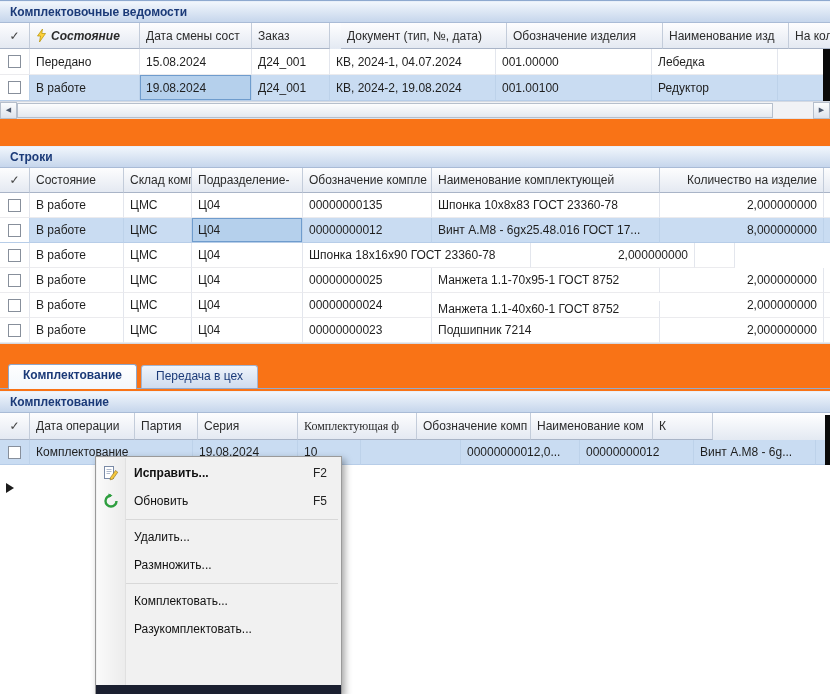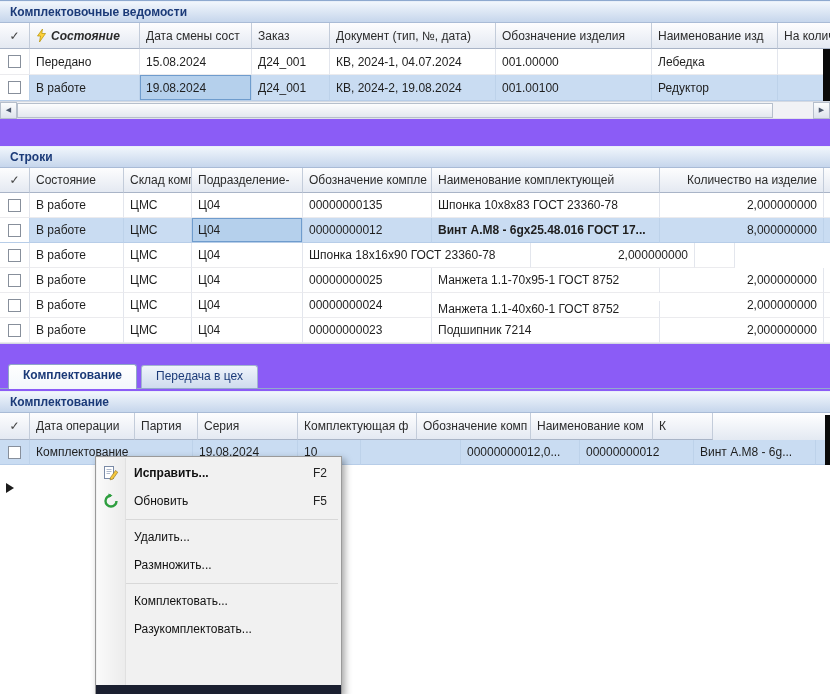--- a/index.html
+++ b/index.html
@@ -1,18 +1,18 @@
 <!DOCTYPE html>
 <html><head>
 <meta charset="utf-8">
 <style>
   *{margin:0;padding:0;box-sizing:border-box;}
   html,body{width:830px;height:694px;overflow:hidden;}
   body{font-family:"Liberation Sans",sans-serif;font-size:12px;color:#1e1e1e;background:#eef0f2;}
-  .screen{position:relative;width:830px;height:694px;background:#8b5cf6;border-top:1px solid #8ea9cf;overflow:hidden;}
+  .screen{position:relative;width:830px;height:694px;background:#f97316;border-top:1px solid #8ea9cf;overflow:hidden;}
 
   .panel-header{position:absolute;left:0;right:0;height:22px;
     background:linear-gradient(#f1f6fc,#c6d6ec);border-bottom:1px solid #a9bbd6;border-top:1px solid #e8eff9;
     display:flex;align-items:center;padding-left:10px;font-weight:bold;color:#1b3a78;}
 
   .grid{position:absolute;left:0;right:0;background:#fff;overflow:hidden;border-bottom:1px solid #d4d9e2;}
   .grid-row{display:flex;height:25px;width:900px;}
   .g1 .grid-row{height:26px;}
   .grid-head{background:linear-gradient(#ffffff,#e3e9f2);}
   .g3 .grid-head{height:27px;}
@@ -73,21 +73,21 @@
         <div class="g-cell g-hcell" style="width: 110px;">
           <span class="hdr-icon">
             <svg width="11" height="13" viewBox="0 0 11 13">
               <path d="M6.5 0 L1.5 7 H4.5 L3.5 13 L9.5 4.5 H5.8 Z" fill="#ffd23b" stroke="#b38f00" stroke-width="0.7"></path>
             </svg>
           </span>
           <span class="hdr-special">Состояние</span>
         </div>
         <div class="g-cell g-hcell" style="width: 112px;">Дата смены сост</div>
         <div class="g-cell g-hcell" style="width: 78px;">Заказ</div>
-        <div class="g-cell g-hcell" style="width: 166px;">Документ (тип, №, дата)</div>
+        <div class="g-cell g-hcell" style="width: 166px; margin-left: 11px;">Документ (тип, №, дата)</div>
         <div class="g-cell g-hcell" style="width: 156px;">Обозначение изделия</div>
         <div class="g-cell g-hcell" style="width: 126px;">Наименование изд</div>
         <div class="g-cell g-hcell" style="width: 80px;">На колич</div>
       </div>
       <div class="grid-row">
         <div class="g-cell check-col" style="width: 30px;">
           <span class="checkbox"></span>
         </div>
         <div class="g-cell" style="width: 110px;">Передано</div>
         <div class="g-cell" style="width: 112px;">15.08.2024</div>
@@ -150,21 +150,21 @@
         <div class="g-cell" style="width: 40px;"></div>
       </div>
       <div class="grid-row sel">
         <div class="g-cell check-col" style="width: 30px;">
           <span class="checkbox"></span>
         </div>
         <div class="g-cell" style="width: 94px;">В работе</div>
         <div class="g-cell" style="width: 68px;">ЦМС</div>
         <div class="g-cell focus" style="width: 111px;">Ц04</div>
         <div class="g-cell" style="width: 129px;">00000000012</div>
-        <div class="g-cell" style="width: 228px; font-weight: bold;">Винт А.М8 - 6gx25.48.016 ГОСТ 17...</div>
+        <div class="g-cell" style="width: 228px;">Винт А.М8 - 6gx25.48.016 ГОСТ 17...</div>
         <div class="g-cell right" style="width: 164px; text-align: center;">8,000000000</div>
         <div class="g-cell" style="width: 40px;"></div>
       </div>
       <div class="grid-row">
         <div class="g-cell check-col" style="width: 30px;">
           <span class="checkbox"></span>
         </div>
         <div class="g-cell" style="width: 94px;">В работе</div>
         <div class="g-cell" style="width: 68px;">ЦМС</div>
         <div class="g-cell" style="width: 111px;">Ц04</div>
@@ -221,21 +221,21 @@
 
   <div class="panel-header" id="p3h" style="top:390px;">
     <span>Комплектование</span>
   </div>
   <div class="grid g3" style="top:412px;height:282px;border-bottom:none;">
       <div class="grid-row grid-head">
         <div class="g-cell g-hcell check-col" style="width: 30px;">✓</div>
         <div class="g-cell g-hcell" style="width: 105px;">Дата операции</div>
         <div class="g-cell g-hcell" style="width: 63px;">Партия</div>
         <div class="g-cell g-hcell" style="width: 100px;">Серия</div>
-        <div class="g-cell g-hcell" style="width: 119px;">Комплектующая ф</div>
+        <div class="g-cell g-hcell" style="width: 119px; font-family: Liberation Serif, serif;">Комплектующая ф</div>
         <div class="g-cell g-hcell" style="width: 114px;">Обозначение комп</div>
         <div class="g-cell g-hcell" style="width: 122px;">Наименование ком</div>
         <div class="g-cell g-hcell" style="width: 60px;">К</div>
       </div>
       <div class="grid-row sel">
         <div class="g-cell check-col" style="width: 30px;">
           <span class="checkbox"></span>
         </div>
         <div class="g-cell" style="width: 163px;">Комплектование</div>
         <div class="g-cell" style="width: 105px;">19.08.2024</div>

